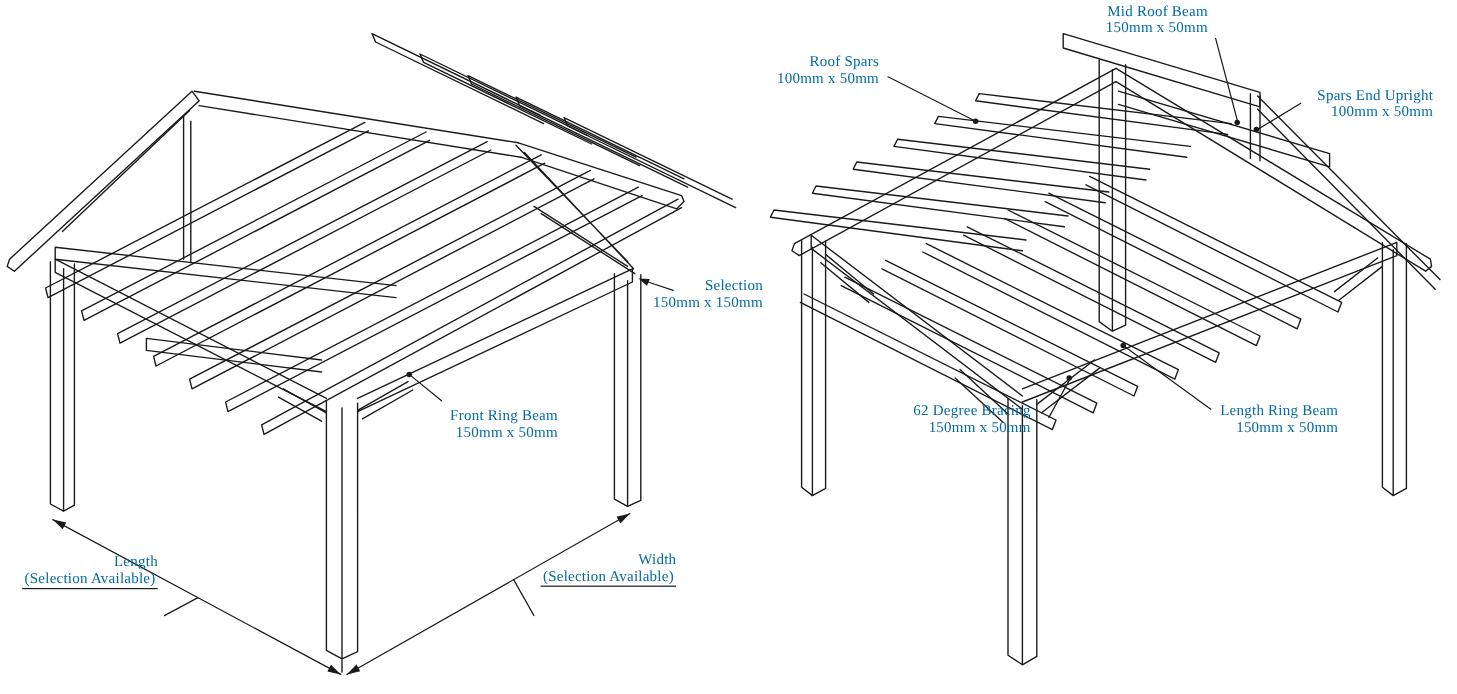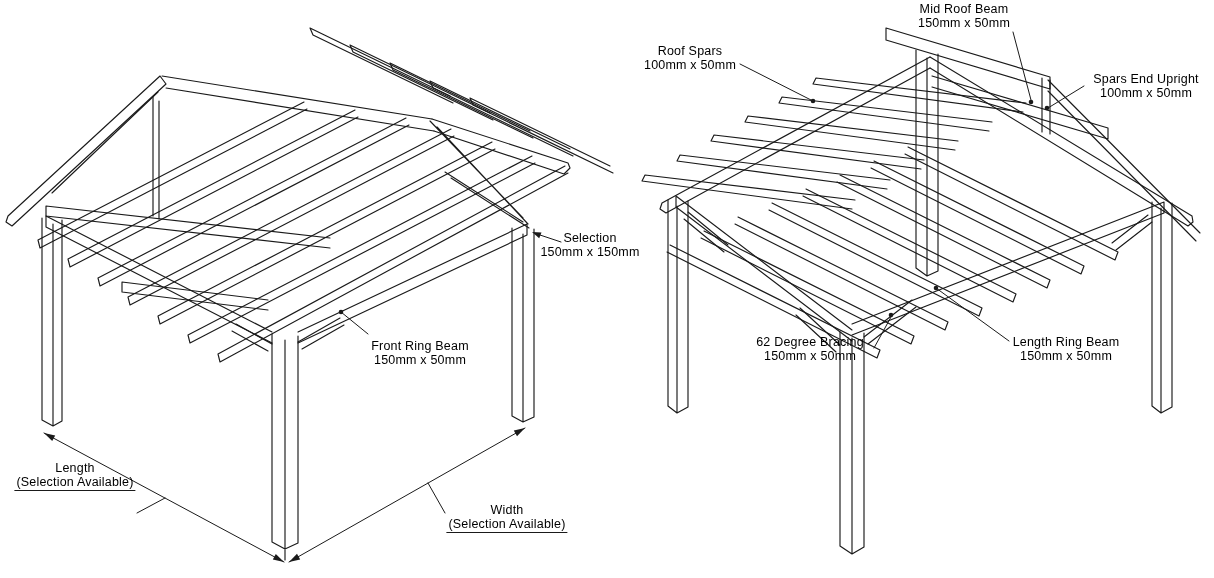--- a/index.html
+++ b/index.html
@@ -10,27 +10,28 @@
     overflow:hidden;
     font-family:"Liberation Sans", sans-serif;
   }
   .canvas svg{position:absolute;left:0;top:0;}
   svg path{fill:none;stroke:#1a1a1a;stroke-width:1.15;stroke-linecap:round;stroke-linejoin:round;}
   svg .fill{fill:#1a1a1a;stroke:none;}
   svg .leader{stroke-width:1;}
   .lbl{
     position:absolute;
     transform:translateX(-50%);
-    text-align:center;
+    text-align:right;
     font-size:12.5px;
     line-height:13.5px;
     letter-spacing:.2px;
-    color:#000000;
+    color:#0369a1;
     white-space:nowrap;
     z-index:2;
+    font-family:Liberation Serif, serif;
   }
   .lbl span{display:block;}
   .lbl .u{border-bottom:1.2px solid #1a1a1a;padding:0 2px 1px 2px;}
 </style>
 </head>
 <body>
 
 <div class="canvas">
 
   <svg width="1214" height="578" viewBox="0 0 1214 578">
@@ -150,21 +151,21 @@
   <div class="lbl" style="left:420px;top:340px">
     <span>Front Ring Beam</span>
     <span>150mm x 50mm</span>
   </div>
 
   <div class="lbl" style="left:75px;top:462px">
     <span>Length</span>
     <span class="u">(Selection Available)</span>
   </div>
 
-  <div class="lbl" style="left:507px;top:504px">
+  <div class="lbl" style="left:507px;top:460px">
     <span>Width</span>
     <span class="u">(Selection Available)</span>
   </div>
 
   <div class="lbl" style="left:690px;top:45px">
     <span>Roof Spars</span>
     <span>100mm x 50mm</span>
   </div>
 
   <div class="lbl" style="left:964px;top:3px">

